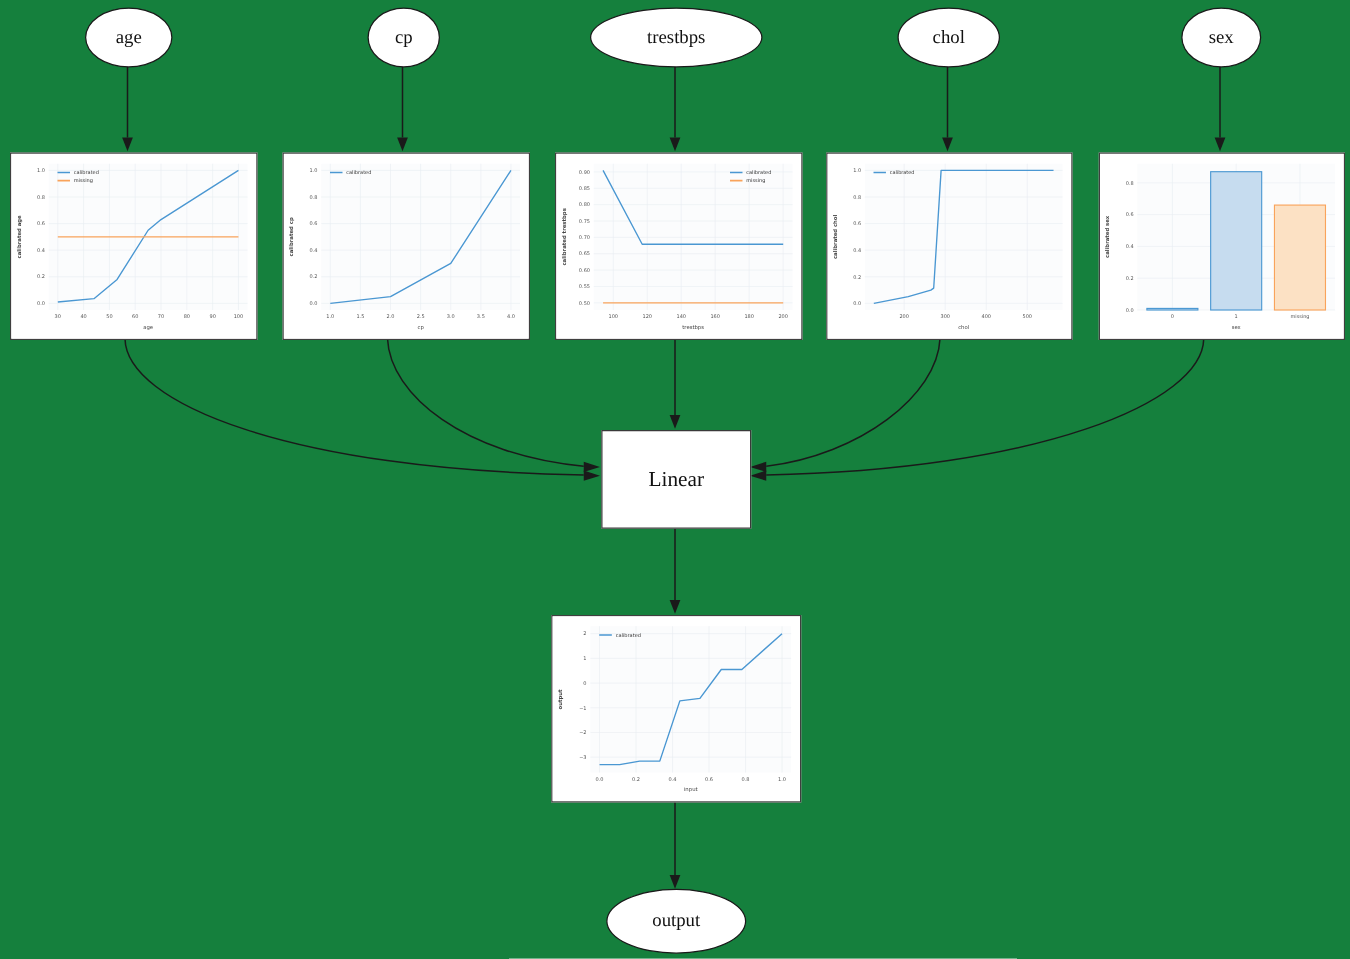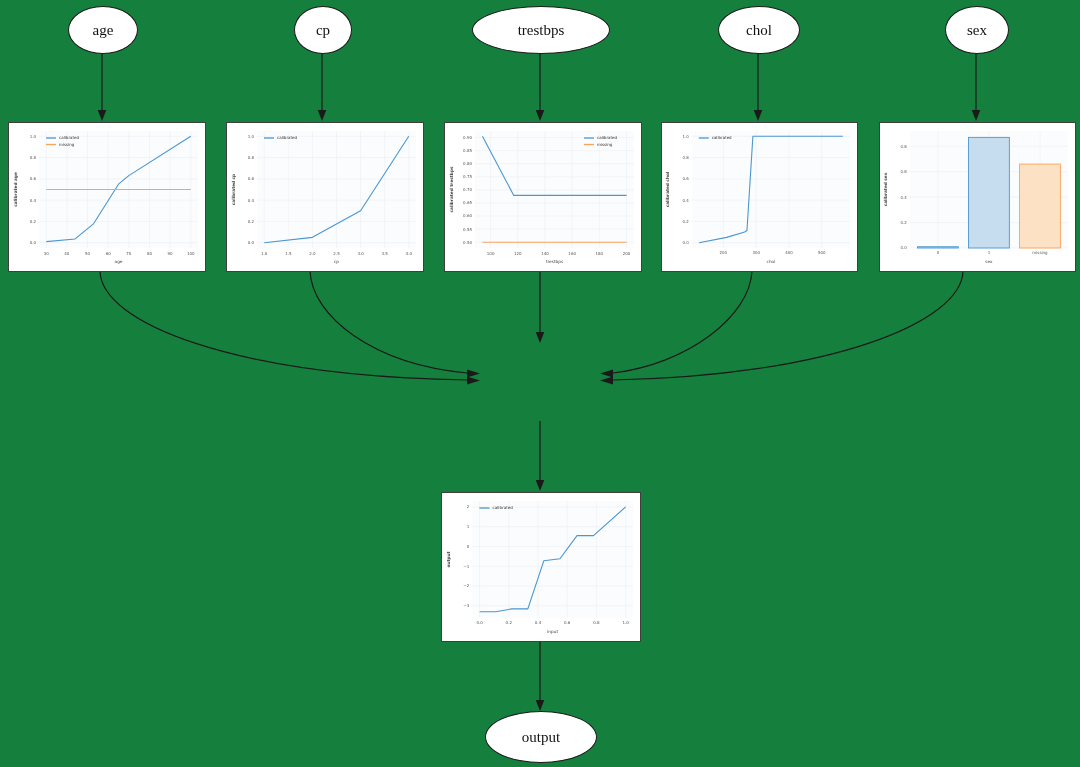--- a/index.html
+++ b/index.html
@@ -245,20 +245,23 @@
         <text x="54" y="100.19130434782609" font-size="8" fill="#555" text-anchor="end">0.6</text>
         <text x="54" y="49.32173913043478" font-size="8" fill="#555" text-anchor="end">0.8</text>
         <text x="219" y="280" font-size="8.5" fill="#444" text-anchor="middle">sex</text>
         <text x="15" y="133" font-size="8.5" fill="#444" font-weight="600" text-anchor="middle" transform="rotate(-90 15 133)">calibrated sex</text>
         <rect x="75.38709677419355" y="247.45652173913044" width="82.06451612903227" height="2.5434782608695627" fill="#c6dcef" stroke="#4a97d2" stroke-width="1.8"></rect>
         <rect x="177.96774193548387" y="28.717391304347835" width="82.06451612903228" height="221.28260869565216" fill="#c6dcef" stroke="#4a97d2" stroke-width="1.8"></rect>
         <rect x="280.54838709677426" y="82.13043478260869" width="82.06451612903226" height="167.8695652173913" fill="#fce1c4" stroke="#f9a35b" stroke-width="1.8"></rect>
       </svg>
     </div>
 
+  <div class="node rectbox" style="left:481px;top:344px;width:118px;height:77px;">
+    <span>Linear</span>
+  </div>
 
   <div class="chartbox" style="left:441px;top:492px;width:198px;height:148px;">
       <svg viewBox="0 0 392 296" width="100%" height="100%" preserveAspectRatio="none">
         <rect x="0" y="0" width="392" height="296" fill="#ffffff"></rect>
         <rect x="60" y="16" width="318" height="234" fill="#fbfcfd"></rect>
         <line x1="74.45454545454545" y1="16" x2="74.45454545454545" y2="250" stroke="#e8edf2" stroke-width="1"></line>
         <line x1="132.27272727272725" y1="16" x2="132.27272727272725" y2="250" stroke="#e8edf2" stroke-width="1"></line>
         <line x1="190.0909090909091" y1="16" x2="190.0909090909091" y2="250" stroke="#e8edf2" stroke-width="1"></line>
         <line x1="247.90909090909088" y1="16" x2="247.90909090909088" y2="250" stroke="#e8edf2" stroke-width="1"></line>
         <line x1="305.72727272727275" y1="16" x2="305.72727272727275" y2="250" stroke="#e8edf2" stroke-width="1"></line>

